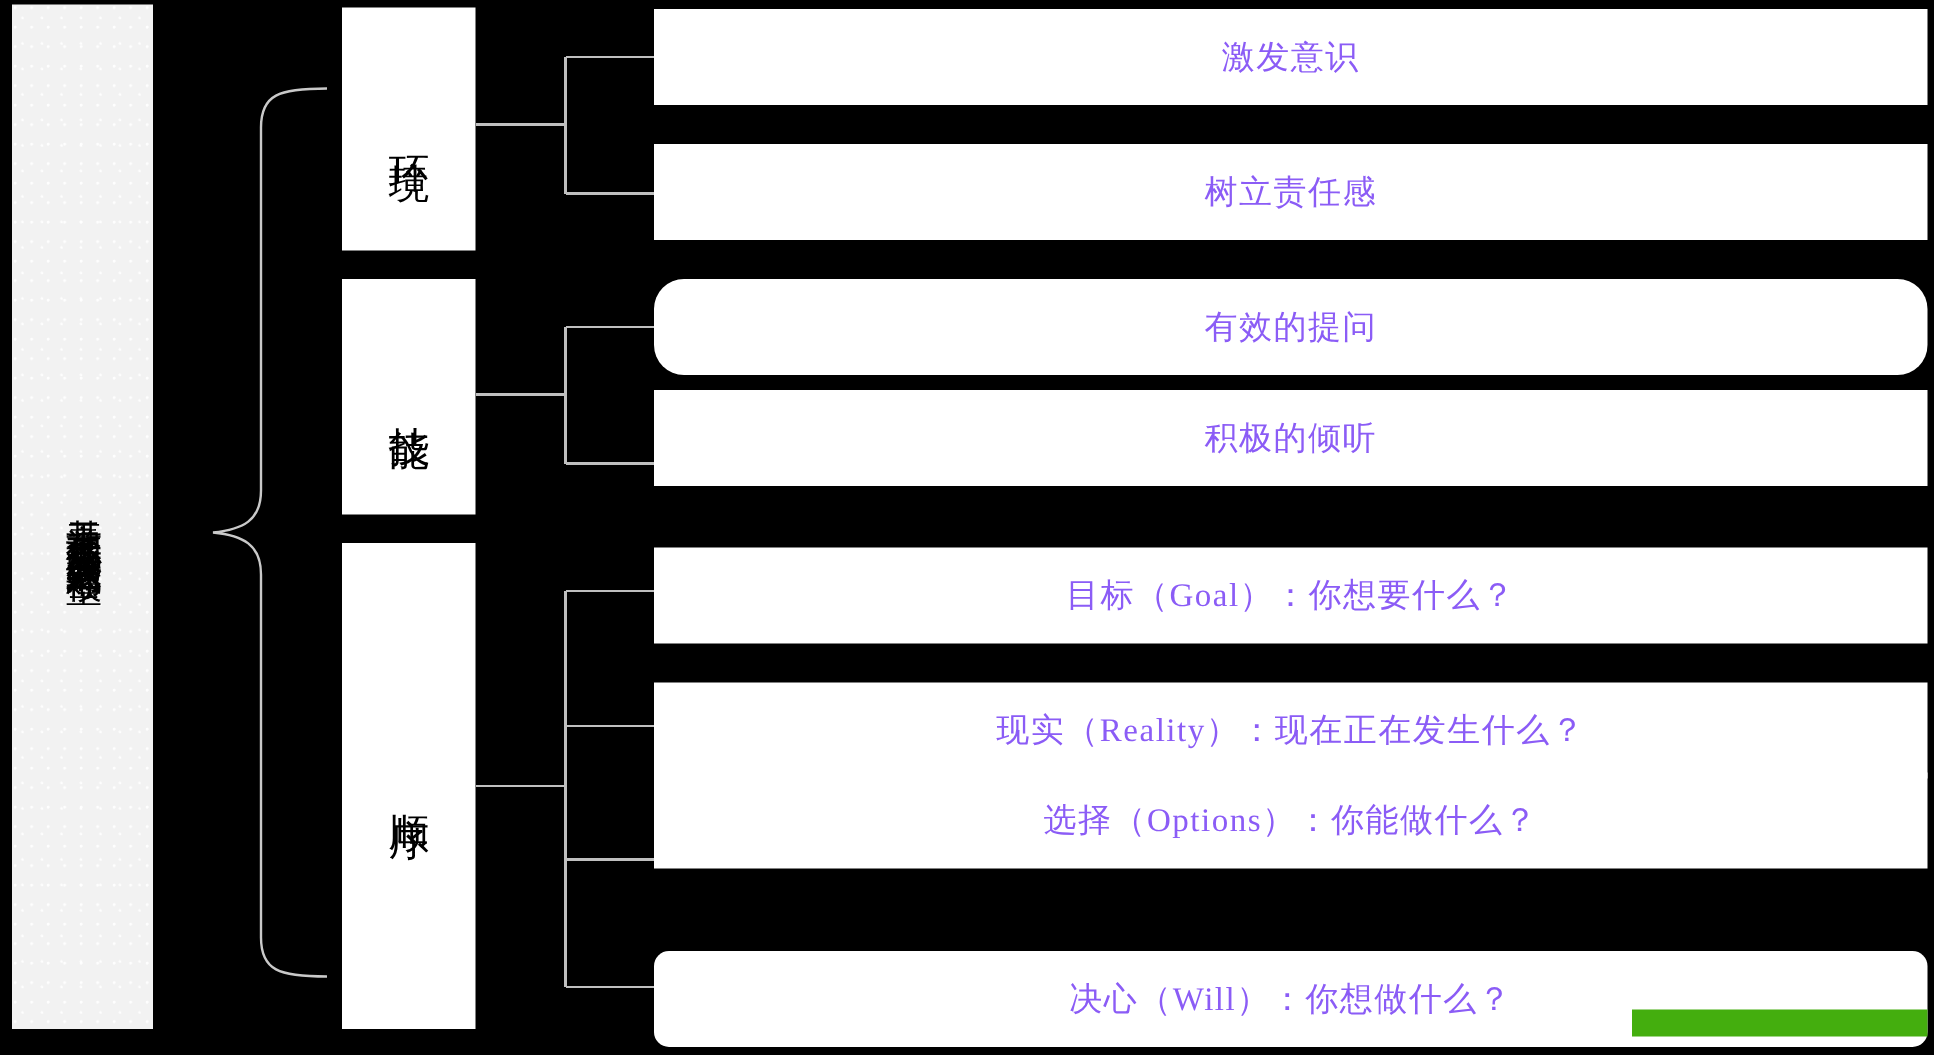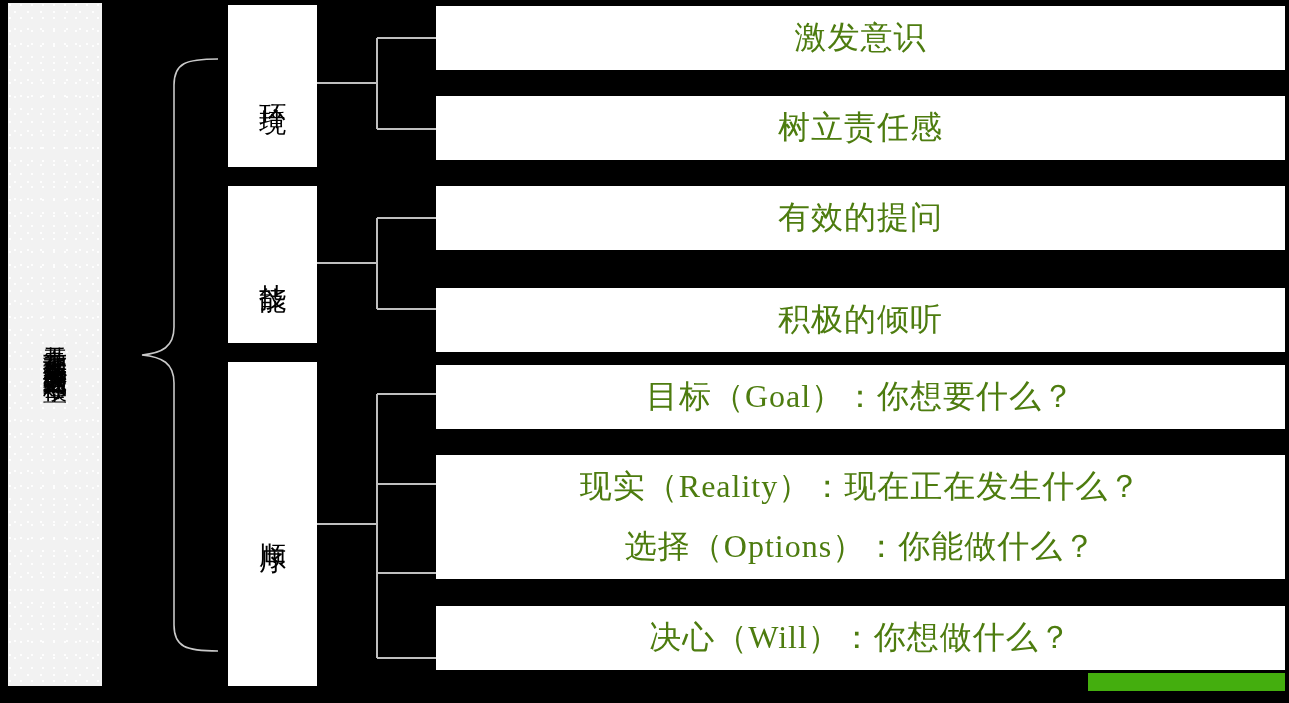--- a/index.html
+++ b/index.html
@@ -82,22 +82,22 @@
     left: 436px;
     width: 849px;
     height: 64px;
     background: #ffffff;
     box-sizing: border-box;
     display: flex;
     align-items: center;
     justify-content: center;
   }
   .leaf-text {
-    font-size: 32px;
-    color: #4d7c0f;
+    font-size: 22px;
+    color: #8b5cf6;
     letter-spacing: 1px;
     white-space: nowrap;
   }
 
   
   .connectors {
     position: absolute;
     left: 0;
     top: 0;
     width: 1289px;
@@ -167,34 +167,34 @@
   <div class="mid-box" style="top:362px;height:324px;">
     <span class="mid-text">顺序</span>
   </div>
 
   <div class="leaf-box" style="top:6px;">
     <span class="leaf-text">激发意识</span>
   </div>
   <div class="leaf-box" style="top:96px;">
     <span class="leaf-text">树立责任感</span>
   </div>
-  <div class="leaf-box" style="top:186px;">
+  <div class="leaf-box" style="top:186px;border-radius:20px;">
     <span class="leaf-text">有效的提问</span>
   </div>
-  <div class="leaf-box" style="top:288px;text-align:center;">
+  <div class="leaf-box" style="top:260px;text-align:center;">
     <span class="leaf-text">积极的倾听</span>
   </div>
   <div class="leaf-box" style="top:455px;">
     <span class="leaf-text">现实（Reality）：现在正在发生什么？</span>
   </div>
   <div class="leaf-box" style="top:365px;">
     <span class="leaf-text">目标（Goal）：你想要什么？</span>
   </div>
   <div class="leaf-box" style="top:515px;">
     <span class="leaf-text">选择（Options）：你能做什么？</span>
   </div>
-  <div class="leaf-box" style="top:606px;">
+  <div class="leaf-box" style="top:634px;border-radius:10px;">
     <span class="leaf-text">决心（Will）：你想做什么？</span>
   </div>
 
   <div class="green-bar" style="background: rgb(68, 174, 14);"></div>
 
 </div>
 
 </body></html>

